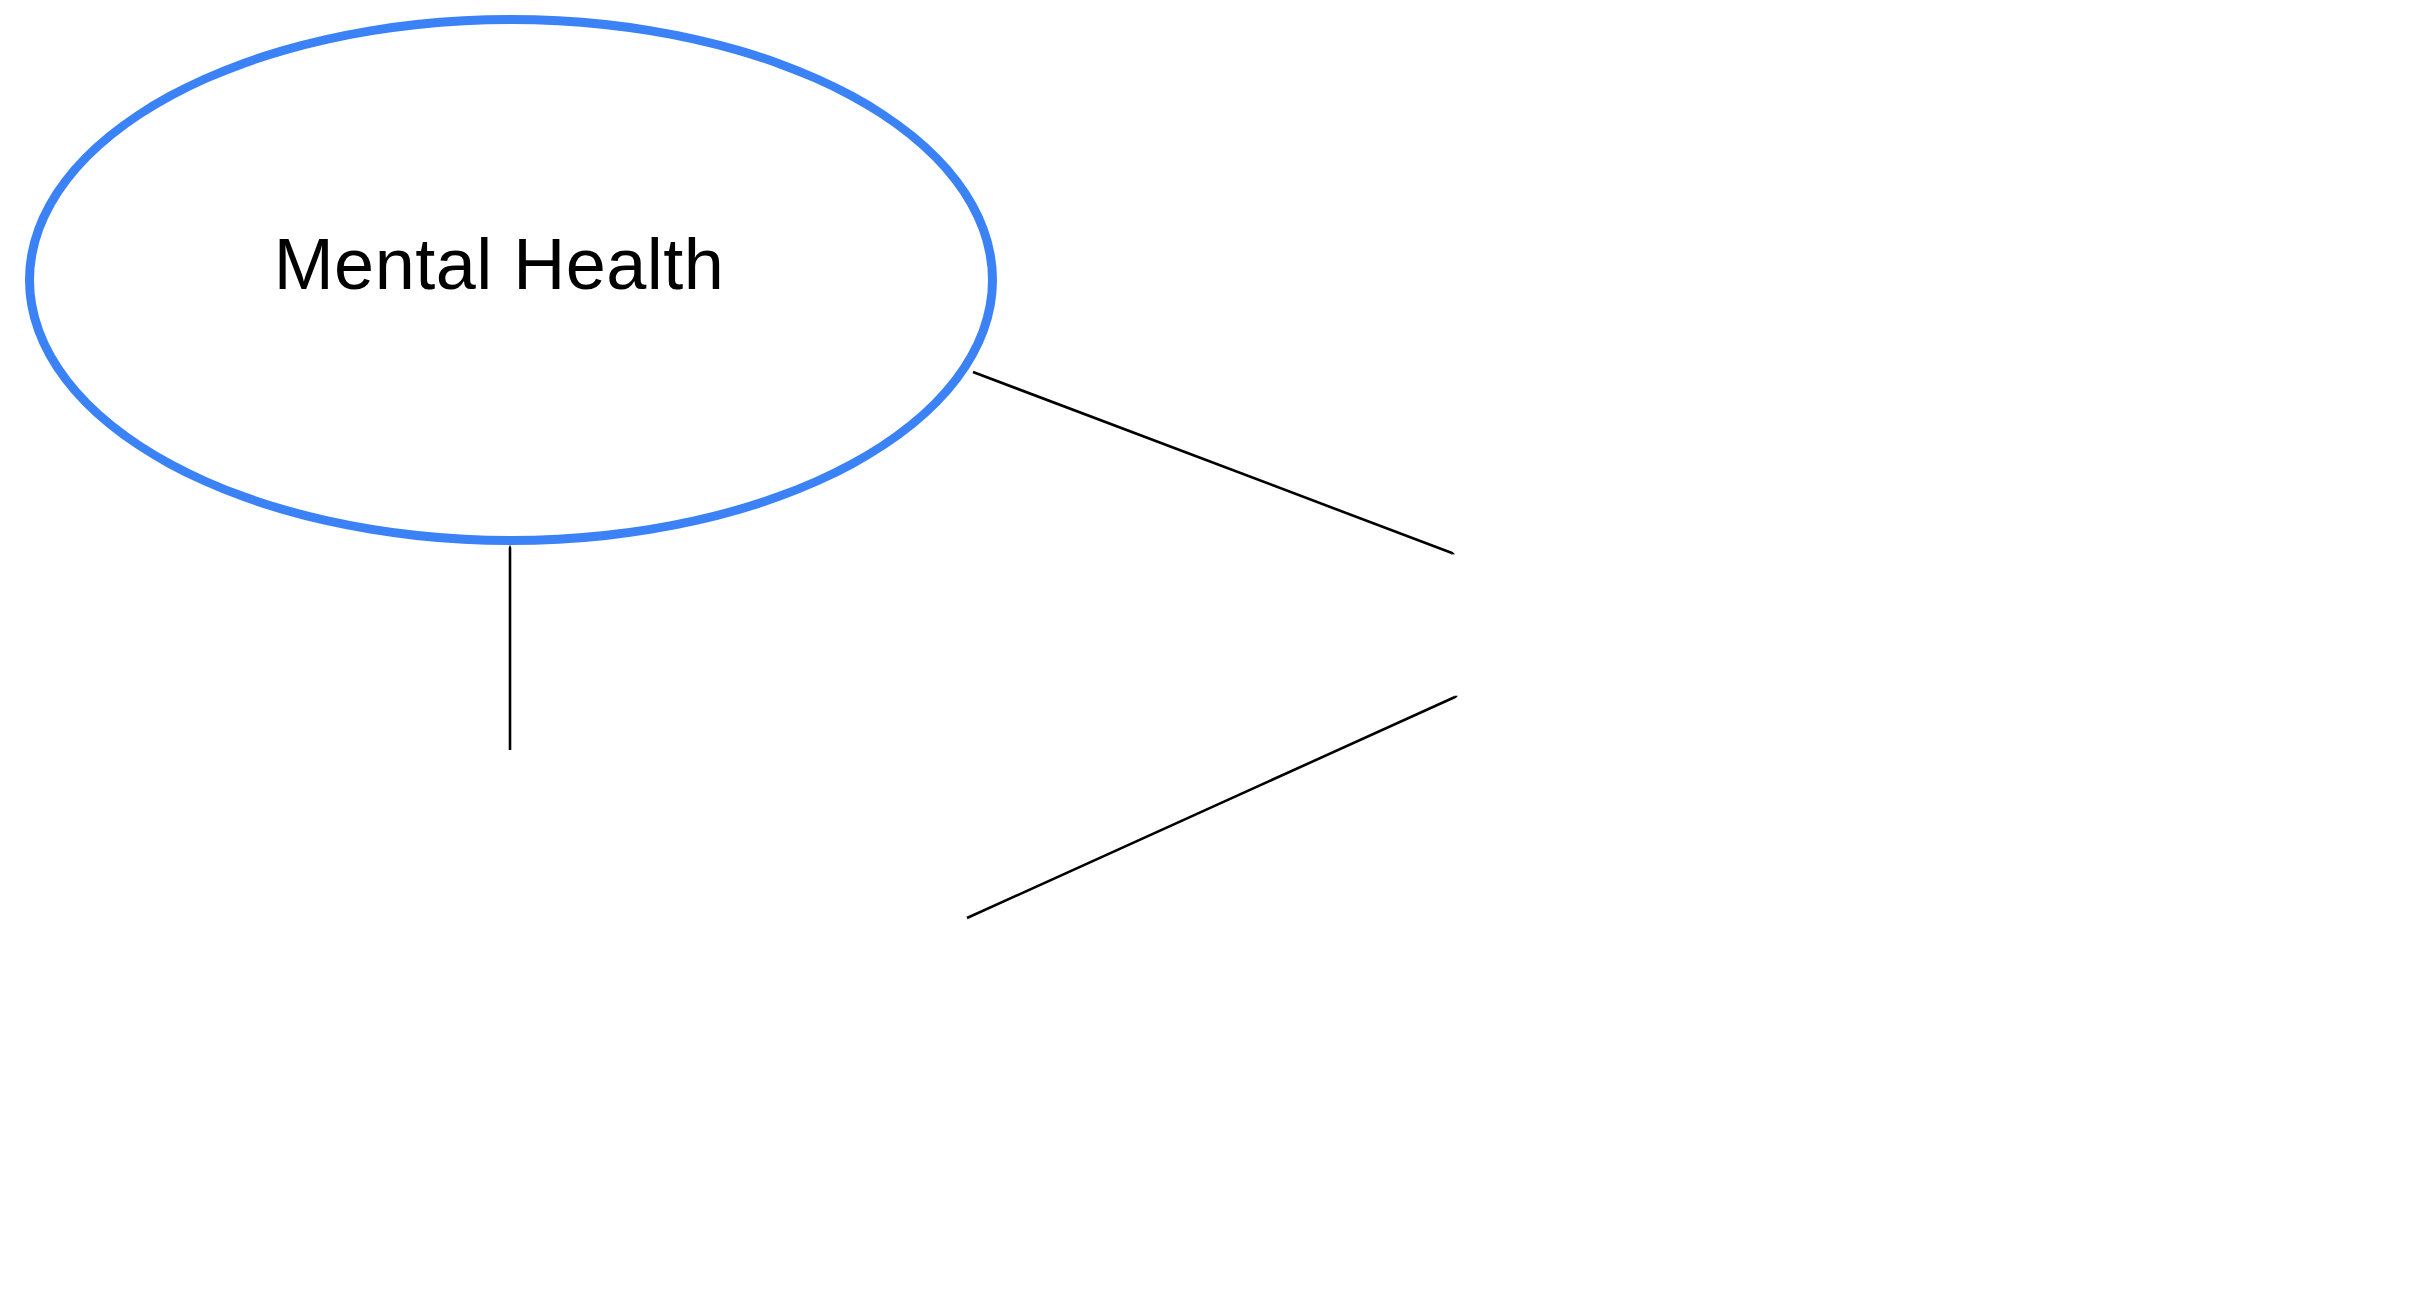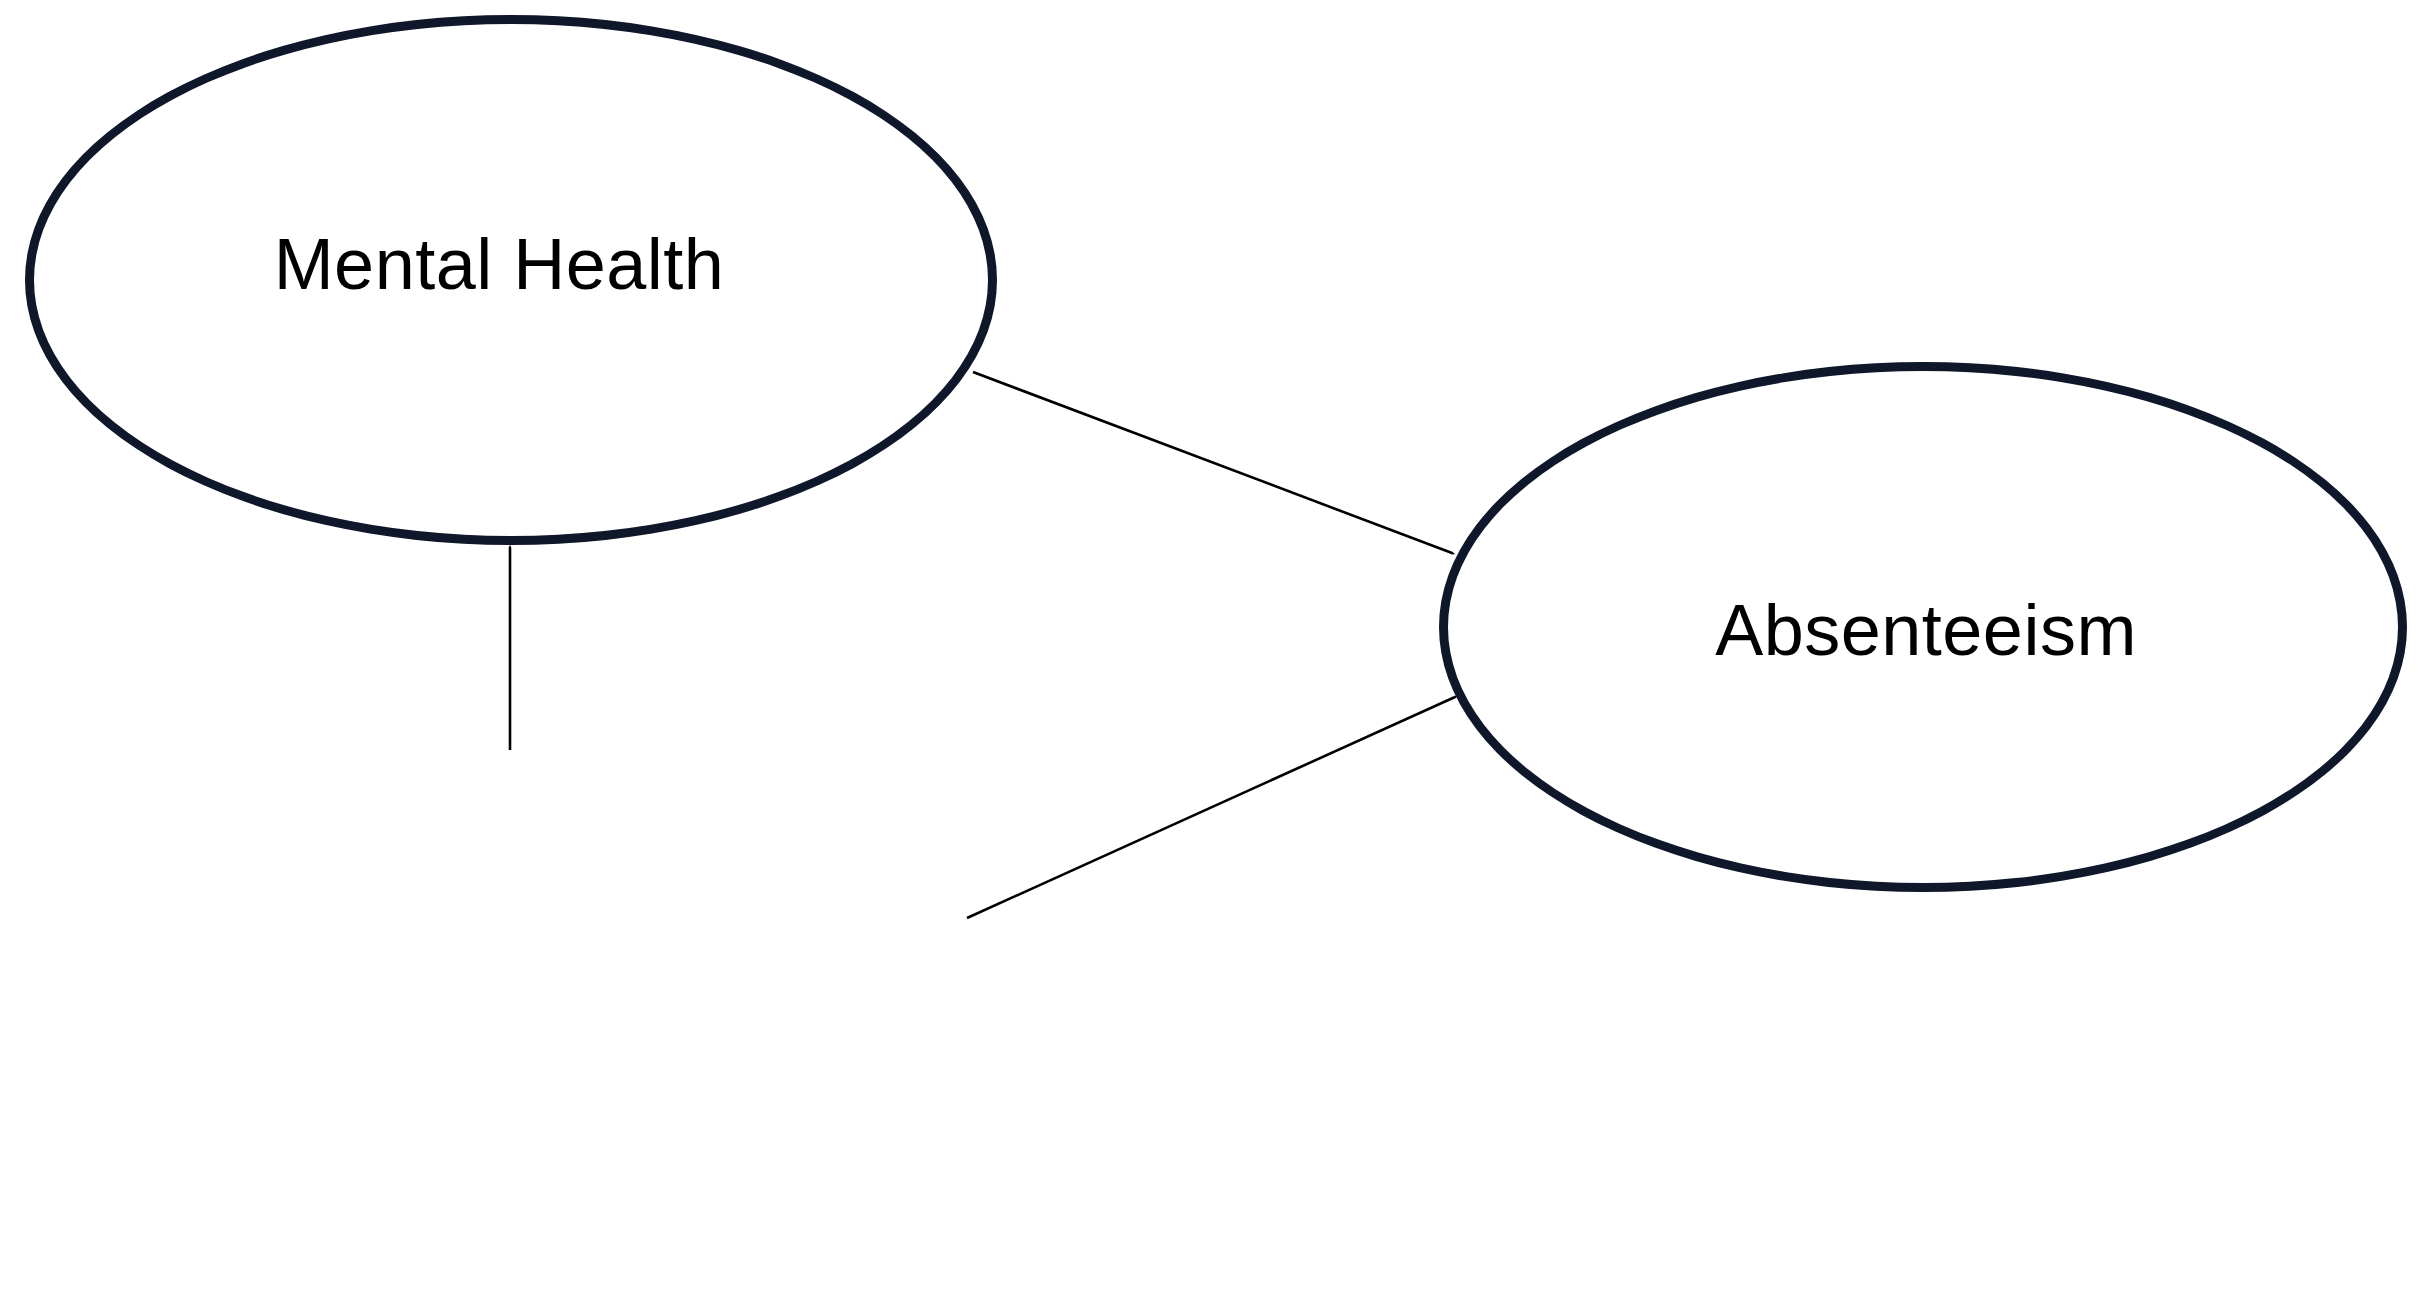--- a/index.html
+++ b/index.html
@@ -15,21 +15,21 @@
     font-family: "Liberation Sans", sans-serif;
   }
   .canvas {
     position: absolute;
     left: 0; top: 0;
     width: 2429px;
     height: 1303px;
   }
   .node {
     position: absolute;
-    border: 9px solid #0f172a;
+    border: 9px solid #3b82f6;
     border-radius: 50%;
     box-sizing: border-box;
     background: #ffffff;
     display: flex;
     align-items: center;
     justify-content: center;
   }
   .node-label {
     font-size: 72px;
     line-height: 1;
@@ -87,17 +87,14 @@
     <line x1="973" y1="372" x2="1452" y2="553" marker-end="url(#openArrow)"></line>
 
     <line x1="967" y1="918" x2="1455" y2="697" marker-end="url(#openArrow)"></line>
   </svg>
 
   <div class="node node-mental-health">
     <span class="node-label">Mental Health</span>
   </div>
 
 
-  <div class="node node-absenteeism">
-    <span class="node-label">Absenteeism</span>
-  </div>
 
 </div>
 
 </body></html>

